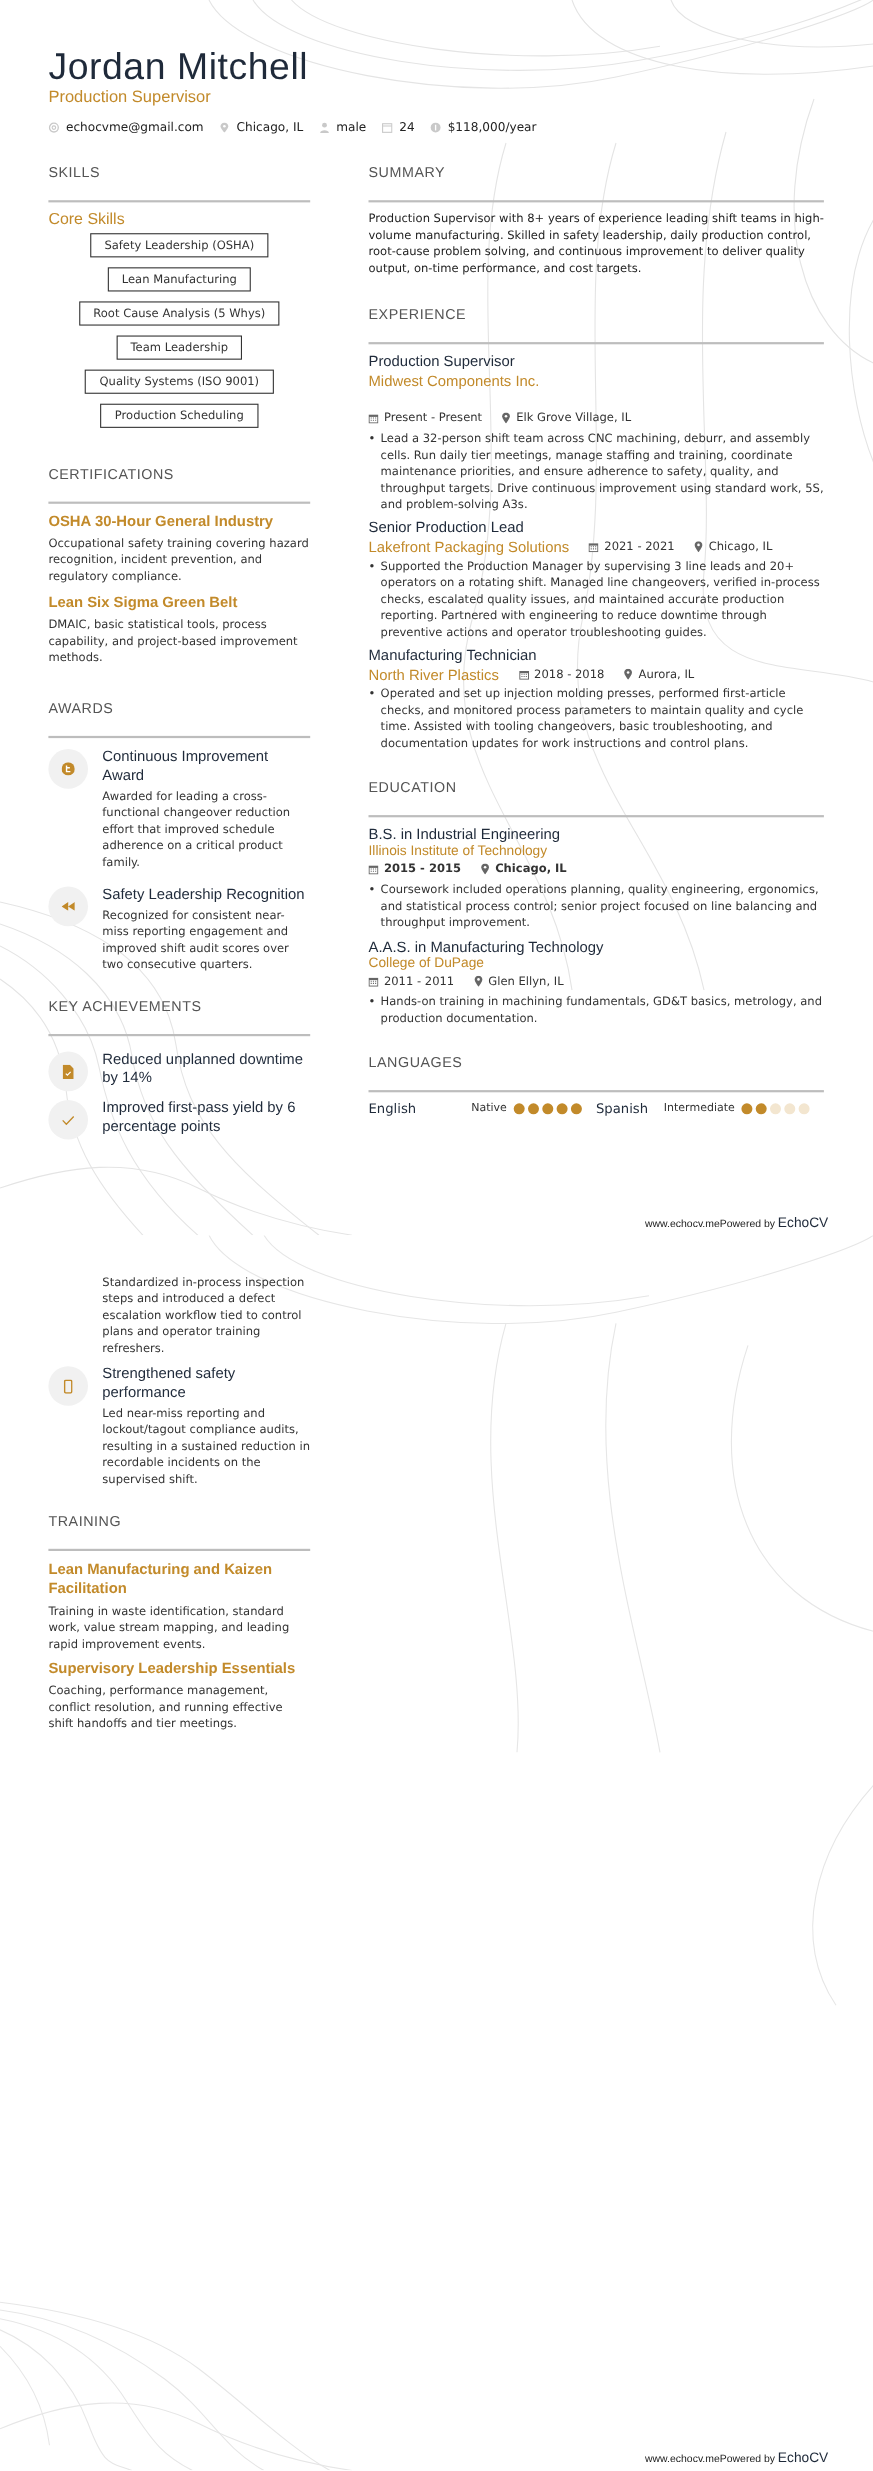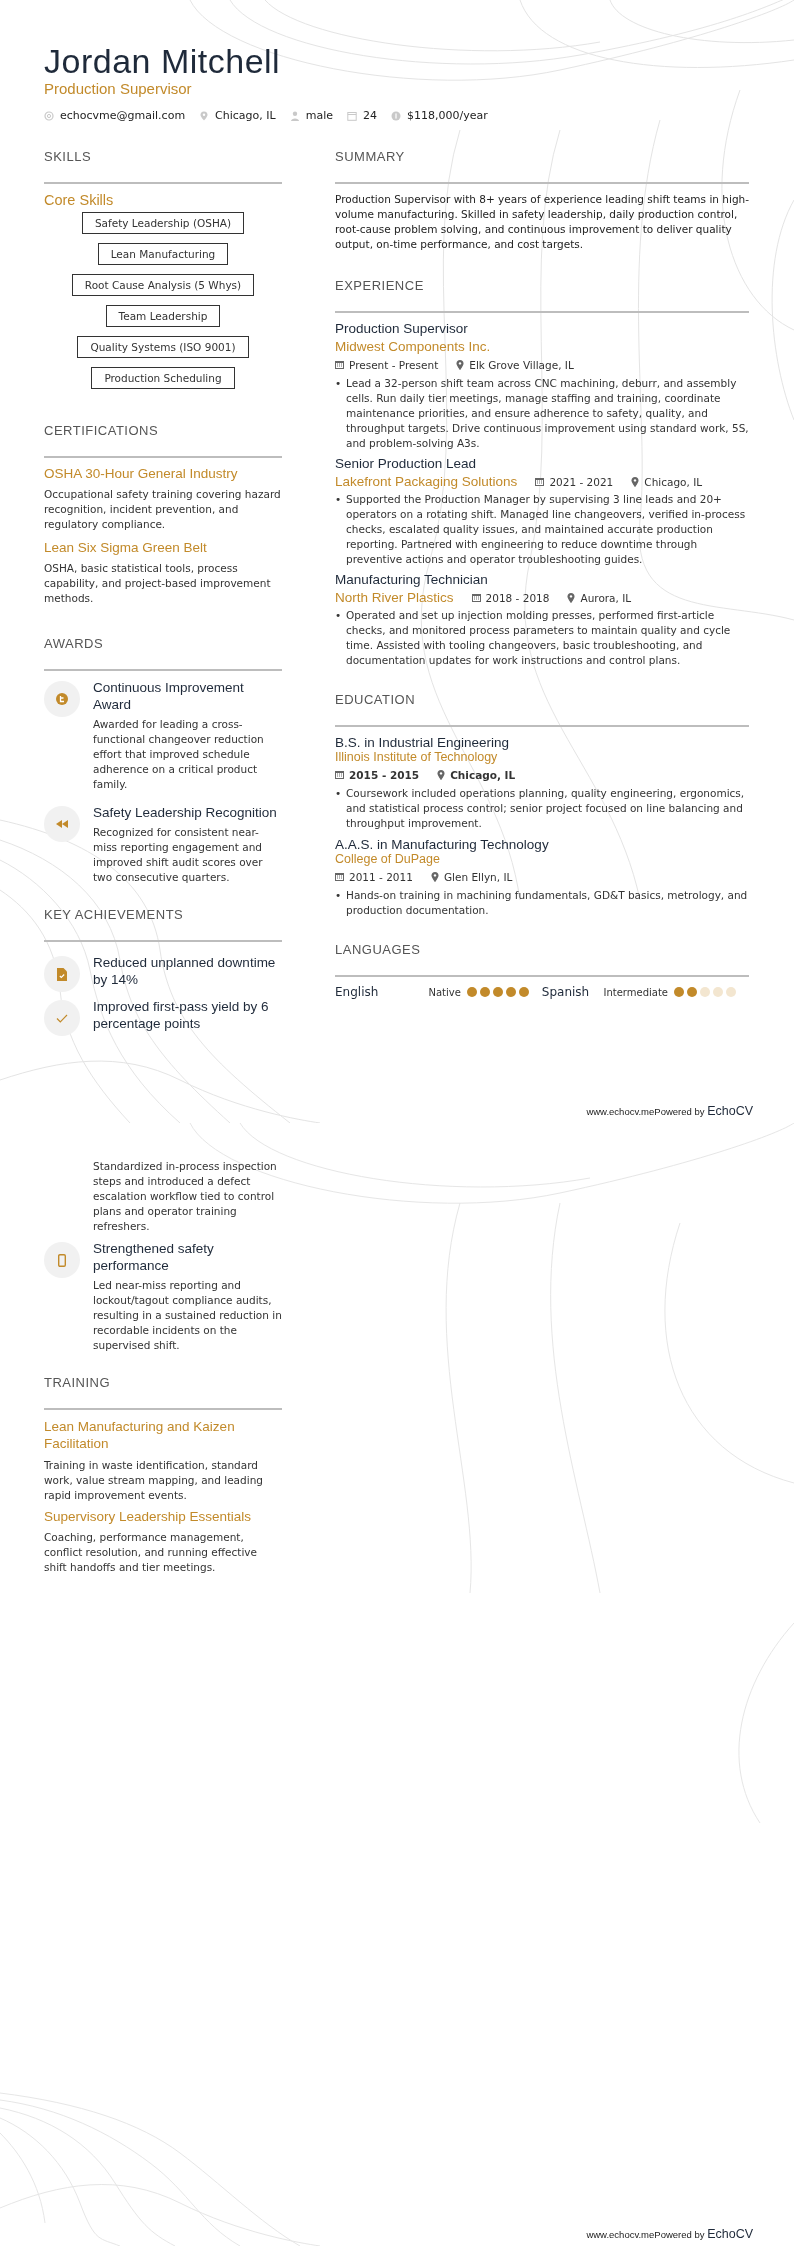--- a/index.html
+++ b/index.html
@@ -12,21 +12,21 @@
   .contacts { position: absolute; left: 44px; top: 109px; display: flex; align-items: center; font-size: 11px; color: #222; }
   .contact { display: flex; align-items: center; margin-right: 14px; }
   .ci { display: inline-block; width: 10px; height: 10px; margin-right: 6px; color: #c9c9c9; }
   .col-left { position: absolute; left: 44px; width: 238px; }
   .col-right { position: absolute; left: 335px; width: 414px; }
   .sec-h { font-family: "Liberation Sans", sans-serif; font-size: 13px; color: #555; letter-spacing: 0.5px; padding-bottom: 18px; border-bottom: 2px solid #bdbdbd; margin-bottom: 8px; }
   .sub-gold { font-family: "Liberation Sans", sans-serif; color: #c28a2a; font-size: 14px; }
   .chip { display: inline-block; border: 1px solid #333; font-size: 10.5px; color: #333; padding: 4px 12px; margin: 0 0 9px 0; }
   .chips { display: flex; flex-direction: column; align-items: center; margin-top: 4px; }
   .p { font-size: 10.5px; line-height: 15px; color: #333; }
-  .cert-t { font-family: "Liberation Sans", sans-serif; font-size: 13.5px; color: #c28a2a; margin: 2px 0 6px; }
+  .cert-t { font-family: "Liberation Sans", sans-serif; font-size: 13.5px; color: #c28a2a; margin: 2px 0 6px; font-weight: bold; }
   .aw { display: flex; margin-bottom: 6px; }
   .aw-ic { flex: 0 0 36px; height: 36px; border-radius: 50%; background: #f1f1f1; display: flex; align-items: center; justify-content: center; margin-right: 13px; margin-top: 2px; color: #c28a2a; font-size: 12px; }
   .aw-body { flex: 1; }
   .aw-t { font-family: "Liberation Sans", sans-serif; font-size: 13.5px; color: #1f2a3a; line-height: 17px; margin-bottom: 4px; }
   .job-t { font-family: "Liberation Sans", sans-serif; font-size: 13.5px; color: #1f2a3a; margin-bottom: 3px; }
   .job-c { font-family: "Liberation Sans", sans-serif; font-size: 13.5px; color: #c28a2a; }
   .meta { font-size: 10.5px; color: #333; display: inline-flex; align-items: center; }
   .meta .m { display: inline-flex; align-items: center; margin-right: 18px; }
   .meta svg { margin-right: 5px; }
   .bul { display: flex; font-size: 10.5px; line-height: 15px; color: #333; margin-top: 3px; }
@@ -115,21 +115,21 @@
         <span class="chip">Quality Systems (ISO 9001)</span>
         <span class="chip">Production Scheduling</span>
       </div>
     </section>
 
     <section style="margin-top:25px;">
       <div class="sec-h">CERTIFICATIONS</div>
       <div class="cert-t">OSHA 30-Hour General Industry</div>
       <div class="p">Occupational safety training covering hazard recognition, incident prevention, and regulatory compliance.</div>
       <div class="cert-t" style="margin-top:8px;">Lean Six Sigma Green Belt</div>
-      <div class="p">OSHA, basic statistical tools, process capability, and project-based improvement methods.</div>
+      <div class="p">DMAIC, basic statistical tools, process capability, and project-based improvement methods.</div>
     </section>
 
     <section style="margin-top:30px;">
       <div class="sec-h">AWARDS</div>
       <div class="aw">
         <div class="aw-ic">
           <svg width="12" height="12" viewBox="0 0 12 12">
               <circle cx="6" cy="6" r="6" fill="#c28a2a"></circle>
               <path d="M4.5 3 V8.5 H8 M4.5 5 H7.5" stroke="#fff" stroke-width="1.3" fill="none"></path>
             </svg>
@@ -183,21 +183,21 @@
       <div class="sec-h">SUMMARY</div>
       <div class="p" style="color:#222;margin-top:2px;">Production Supervisor with 8+ years of experience leading shift teams in high-volume manufacturing. Skilled in safety leadership, daily production control, root-cause problem solving, and continuous improvement to deliver quality output, on-time performance, and cost targets.</div>
     </section>
 
     <section style="margin-top:26px;">
       <div class="sec-h">EXPERIENCE</div>
 
       <div style="margin-top:4px;">
         <div class="job-t">Production Supervisor</div>
         <div class="job-c">Midwest Components Inc.</div>
-        <div class="meta" style="margin-top:4px;">
+        <div class="meta" style="margin-top:20px;">
           <span class="m">
               <svg width="9" height="9" viewBox="0 0 9 9">
                 <rect x="0" y="1" width="9" height="8" fill="#666"></rect>
                 <rect x="1" y="3" width="7" height="5" fill="#fff"></rect>
                 <path d="M2 4H3M4 4H5M6 4H7M2 6H3M4 6H5M6 6H7" stroke="#666"></path>
               </svg>
               <span>Present - Present</span>
             </span>
           <span class="m">
               <svg width="8" height="10" viewBox="0 0 8 10">

